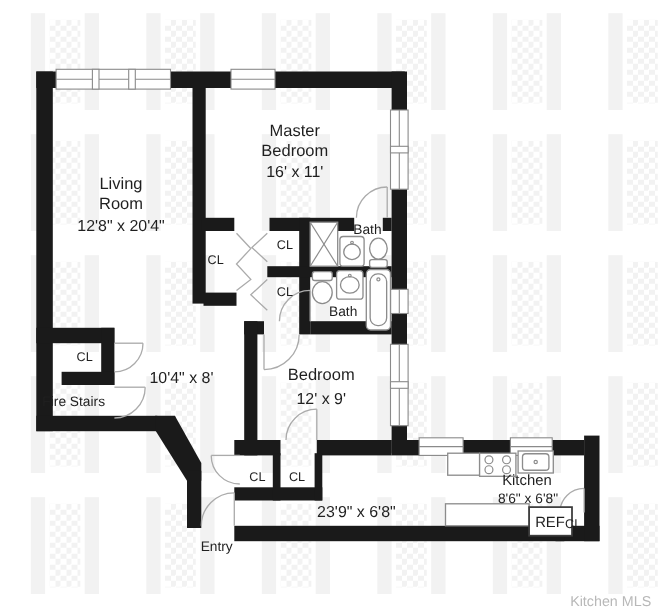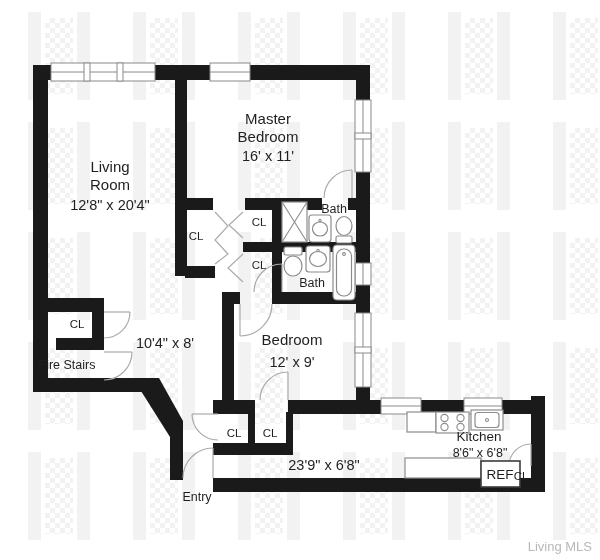--- a/index.html
+++ b/index.html
@@ -376,14 +376,14 @@
       <text class="t11" x="196" y="240">CL</text>
       <text class="t11" x="259" y="226">CL</text>
       <text class="t11" x="259" y="269">CL</text>
       <text class="t11" x="77" y="328">CL</text>
       <text class="t11" x="234" y="437">CL</text>
       <text class="t11" x="270" y="437">CL</text>
       <text class="t11" x="521" y="480">CL</text>
     </g>
   </svg>
 
-  <div class="brand">Living MLS</div>
+  <div class="brand">Kitchen MLS</div>
 </div>
 
 </body></html>

